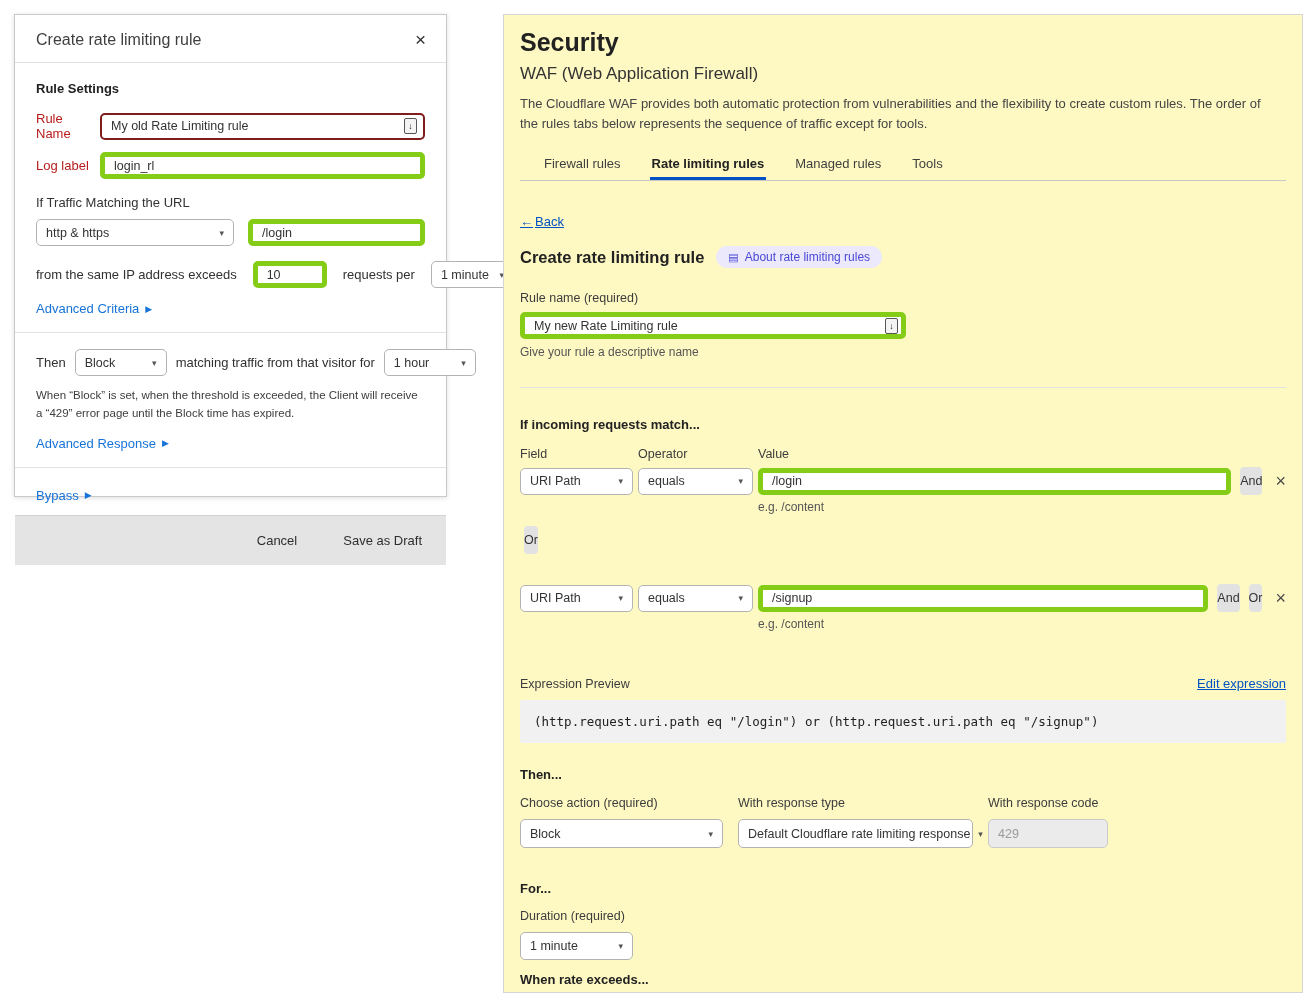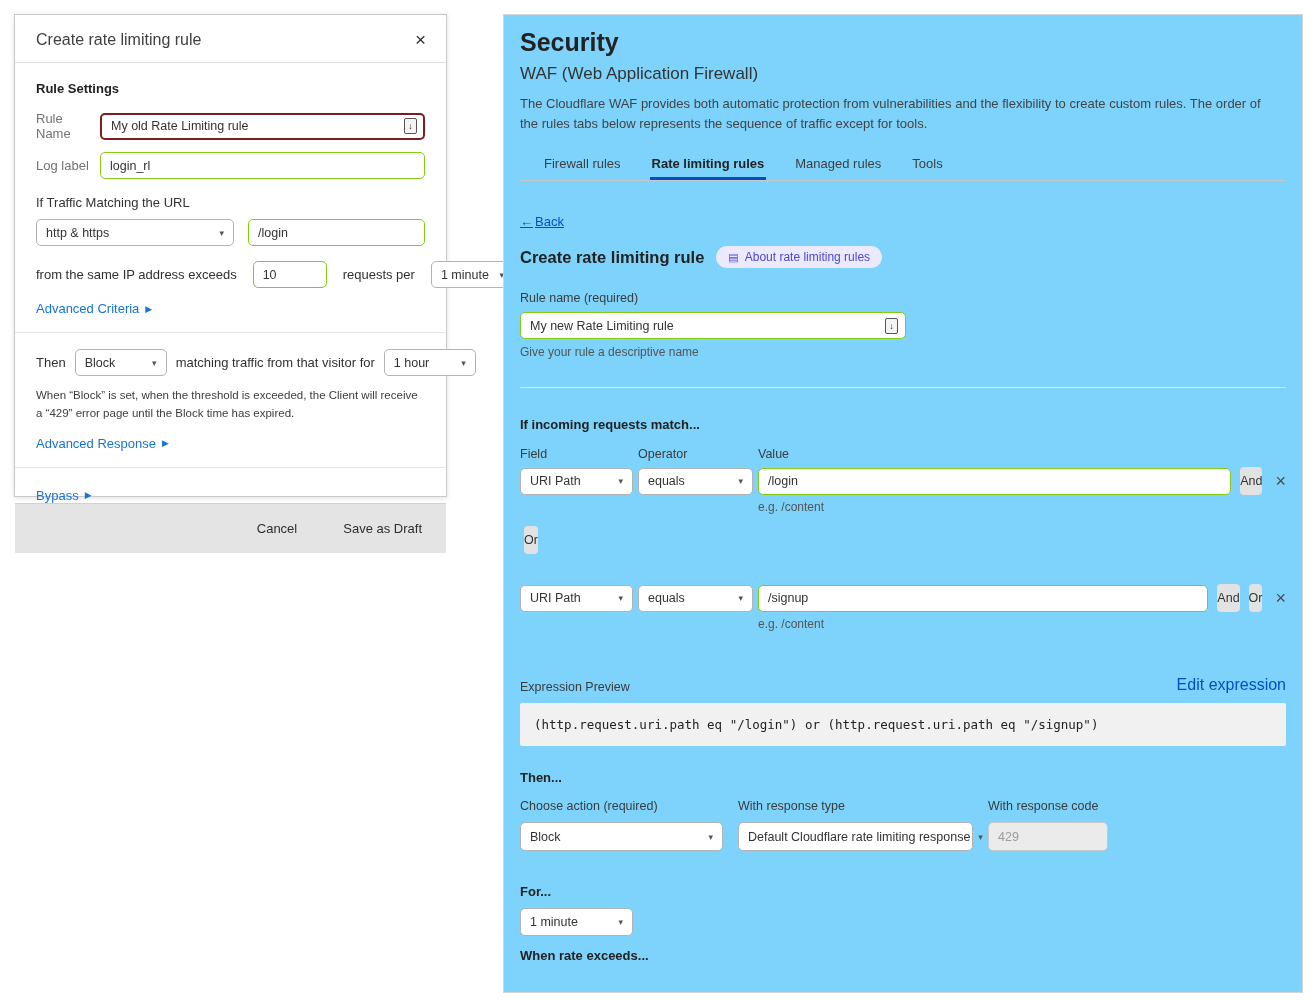--- a/index.html
+++ b/index.html
@@ -9,25 +9,25 @@
 
   
   .dialog { position: absolute; left: 14px; top: 14px; width: 433px; height: 483px;
     background: #fff; border: 1px solid #c9c9c9; box-shadow: 0 1px 5px rgba(0,0,0,.13);
     display: flex; flex-direction: column; }
   .dialog-header { display: flex; justify-content: space-between; align-items: center;
     padding: 15px 20px 13px 21px; border-bottom: 1px solid #e0e0e0; flex: none; }
   .dialog-title { font-size: 16px; color: #3f3f3f; font-weight: 400; }
   .icon-btn { background: none; border: none; cursor: pointer; font-family: inherit; }
   .dialog-close { font-size: 19px; color: #333; line-height: 1; font-weight: 300; }
-  .dialog-body { padding: 18px 21px 0 21px; flex: 1; font-size: 13px; }
+  .dialog-body { padding: 18px 21px 12px 21px; flex: 1; font-size: 13px; }
   .rs-heading { font-size: 13px; font-weight: bold; color: #222; margin-bottom: 15px; }
   .form-row { display: flex; align-items: center; margin-bottom: 11px; }
-  .form-row > label { width: 64px; flex: none; font-size: 13px; color: #737373; }
-  .text-input { height: 27px; border: 1px solid #84cc16; border-radius: 5px; padding: 0 9px;
+  .form-row > label { width: 64px; flex: none; font-size: 13px; color: #b91c1c; }
+  .text-input { height: 27px; border: 5px solid #84cc16; border-radius: 5px; padding: 0 9px;
     font-size: 12.5px; font-family: inherit; color: #333; width: 100%; background: #fff; outline: none; }
   .input-wrap { position: relative; flex: 1; display: flex; }
   .input-wrap.focused .text-input { border: 2px solid #7f1d1d; }
   .autofill-icon { position: absolute; right: 8px; top: 50%; transform: translateY(-50%);
     width: 13px; height: 16px; border: 1px solid #555; border-radius: 2px; font-size: 9px;
     display: flex; align-items: center; justify-content: center; color: #222; background: #f4f4f4; cursor: pointer; }
   .sec-label { font-size: 13px; color: #333; margin: 16px 0 9px; }
   .url-row { display: flex; gap: 14px; margin-bottom: 15px; }
   .select { height: 27px; border: 1px solid #b3b3b3; border-radius: 5px; padding: 0 9px;
     font-size: 12.5px; display: flex; align-items: center; justify-content: space-between;
@@ -44,21 +44,21 @@
   .then-row { display: flex; align-items: center; gap: 9px; font-size: 13px; white-space: nowrap; }
   .action-select { width: 92px; flex: none; }
   .hour-select { width: 92px; flex: none; }
   .note { font-size: 11.5px; color: #3d3d3d; line-height: 1.55; margin-top: 11px; max-width: 385px; }
   .dialog-footer { background: #e4e4e4; border-top: 1px solid #d2d2d2; padding: 17px 24px;
     display: flex; justify-content: flex-end; gap: 46px; font-size: 13px; flex: none; }
   .footer-btn { background: none; border: none; font-family: inherit; font-size: 13px; color: #2e2e2e; cursor: pointer; }
 
   
   .panel { position: absolute; left: 503px; top: 14px; width: 800px; height: 979px;
-    background: #7dd3fc; border: 1px solid #d5d5d5; padding: 13px 16px; font-size: 13px; }
+    background: #fef9c3; border: 1px solid #d5d5d5; padding: 13px 16px; font-size: 13px; }
   .sec-title { font-size: 25px; font-weight: bold; color: #222; }
   .waf-subtitle { font-size: 17px; font-weight: 400; color: #333; margin-top: 7px; }
   .desc { font-size: 13px; color: #444; margin-top: 10px; line-height: 1.5; max-width: 762px; }
   .tabs { display: flex; gap: 27px; margin-top: 17px; padding-left: 22px; border-bottom: 1px solid #c8c8c8; }
   .tab { padding: 6px 2px 9px; font-size: 13px; color: #3f3f3f; cursor: pointer; }
   .tab.active { font-weight: bold; color: #222; box-shadow: inset 0 -3px 0 0 #0051c3; }
   .back { display: inline-flex; align-items: center; gap: 2px; margin-top: 33px; color: #0051c3;
     font-size: 13px; text-decoration: underline; cursor: pointer; }
   .heading-row { display: flex; align-items: center; gap: 12px; margin-top: 17px; }
   .page-heading { font-size: 16.5px; font-weight: bold; color: #222; }
@@ -79,21 +79,21 @@
   .op-select { width: 115px; flex: none; margin-right: 5px; }
   .value-input { flex: 1; margin-right: 9px; }
   .btn-gray { background: #e2e2e2; border: none; border-radius: 4px; padding: 7px 0;
     font-size: 12.5px; color: #333; font-family: inherit; cursor: pointer; flex: none; }
   .btn-gray + .btn-gray { margin-left: 9px; }
   .remove-x { font-size: 18px; color: #4a4a4a; margin-left: 13px; line-height: 1; font-weight: 300; }
   .cond-helper { margin-left: 238px; margin-top: 5px; }
   .or-standalone { margin: 12px 0 15px 4px; }
   .row2 { margin-top: 15px; }
   .expr-header { display: flex; justify-content: space-between; align-items: flex-end; margin-top: 45px; }
-  .expr-link { color: #0051c3; font-size: 16px; cursor: pointer; }
+  .expr-link { color: #0051c3; text-decoration: underline; font-size: 13px; cursor: pointer; }
   .code-box { background: #f1f1f1; margin-top: 9px; padding: 14px; border-radius: 2px;
     font-family: "DejaVu Sans Mono", monospace; font-size: 12.5px; color: #222; white-space: nowrap; }
   .then-grid { display: flex; gap: 15px; margin-top: 14px; }
   .tg-col { display: flex; flex-direction: column; }
   .tg-col .ctrl { margin-top: 9px; height: 29px; }
   .col-action { width: 203px; }
   .col-rtype { width: 235px; }
   .col-rcode { width: 120px; }
   .disabled-input { background: #ebebeb; color: #9b9b9b; border: 1px solid #c9c9c9; border-radius: 5px;
     height: 29px; padding: 0 9px; font-size: 12.5px; font-family: inherit; width: 100%; }
@@ -292,20 +292,21 @@
           <span class="caret">▾</span>
         </div>
       </div>
       <div class="tg-col col-rcode">
         <span class="field-label">With response code</span>
         <input class="disabled-input ctrl" disabled="" value="429" style="">
       </div>
     </div>
 
     <h4 class="section-heading" style="margin-top:33px">For...</h4>
+    <div class="field-label block-gap">Duration (required)</div>
     <div class="select w113" style="margin-top:9px;height:28px">
       <span>1 minute</span>
       <span class="caret">▾</span>
     </div>
 
     <h4 class="section-heading" style="margin-top:12px">When rate exceeds...</h4>
     
 
     
     

